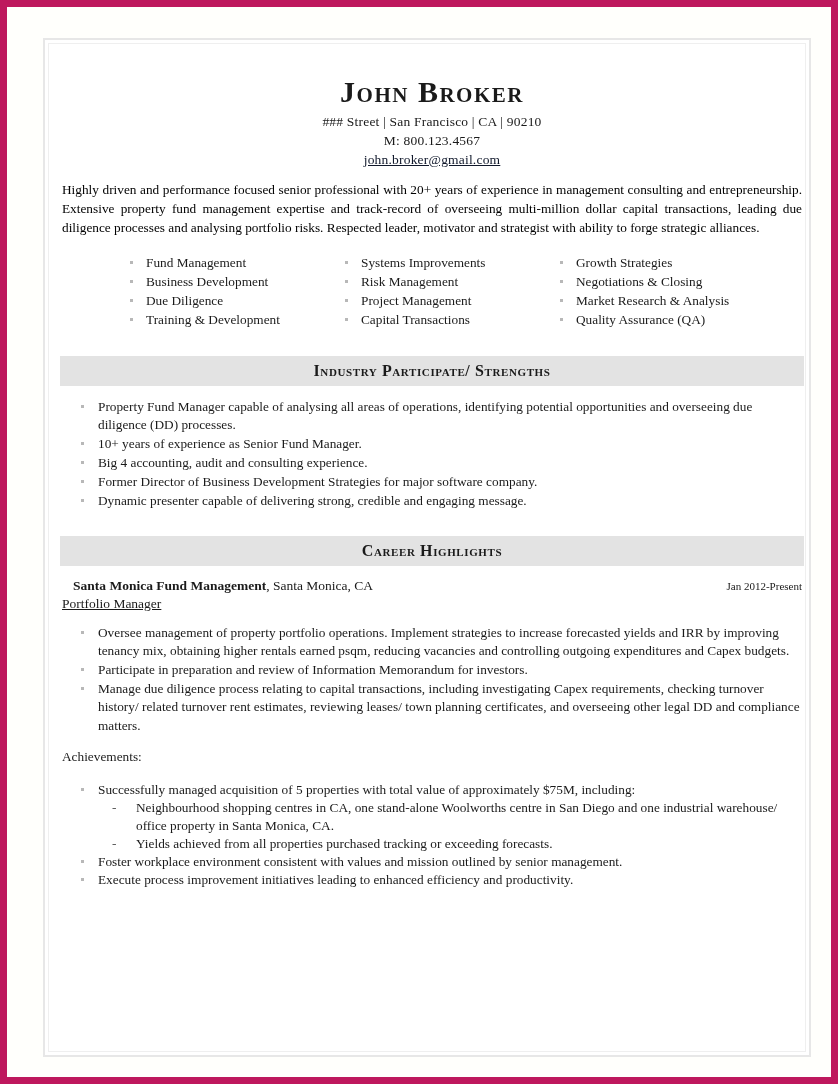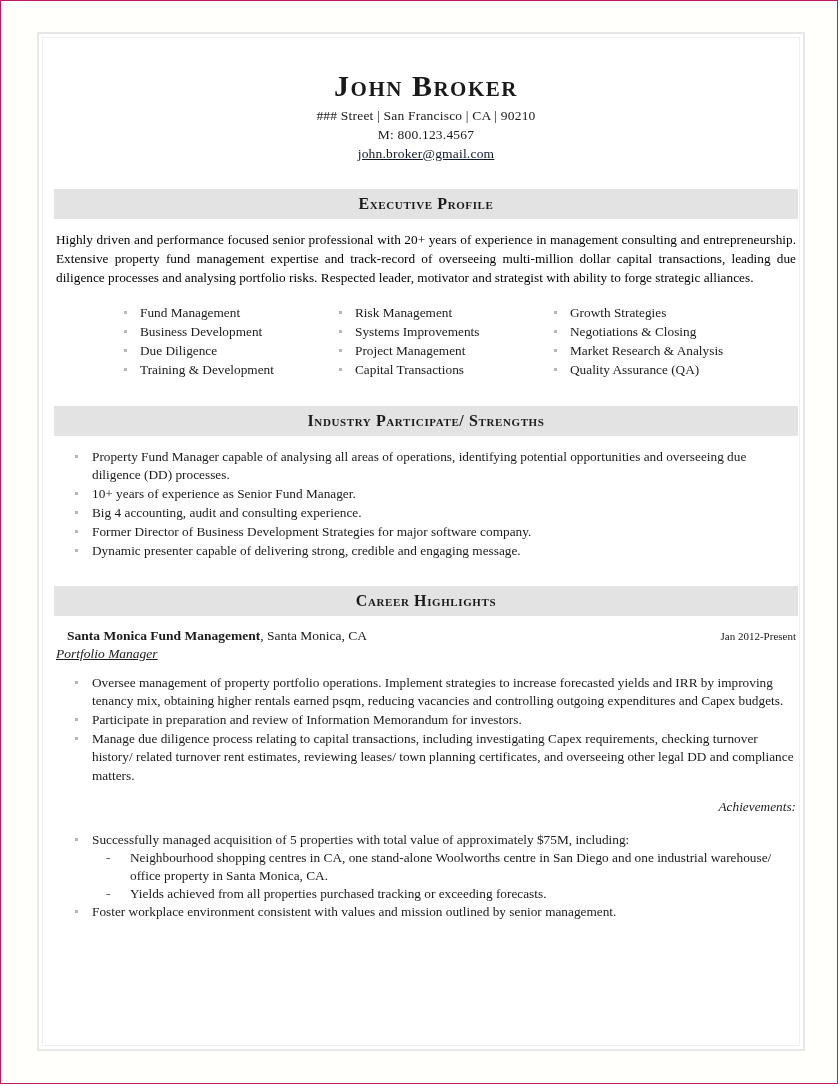--- a/index.html
+++ b/index.html
@@ -15,21 +15,21 @@
     color: #1a1a1a;
     overflow: hidden;
   }
 
   
   .page-outer {
     position: absolute;
     left: 0; top: 0;
     width: 838px;
     height: 1084px;
-    border: 1px solid #be185d;
+    border: 7px solid #be185d;
     background: #fffffc;
     box-sizing: border-box;
   }
   .page-inner-frame {
     position: absolute;
     left: 36px; top: 31px;
     width: 768px;
     height: 1019px;
     border: 2px solid #e7e7e7;
     background: #ffffff;
@@ -188,62 +188,58 @@
   }
   .job-company .co {
     font-weight: bold;
   }
   .job-date {
     font-size: 11px;
     white-space: nowrap;
   }
   .job-title {
     font-size: 13.5px;
-    font-style: italic;
     text-decoration: underline;
     margin: 1px 2px 0 2px;
     display: inline-block;
   }
   .ach-label {
     font-size: 13.3px;
-    font-style: italic;
     margin: 14px 2px 16px 2px;
-    text-align: right;
   }
 </style>
 </head>
 <body>
 
 <div class="page-outer">
   <div class="page-inner-frame">
     <div class="page-inner-frame2"></div>
 
     <div class="content">
 
       <div class="name">John Broker</div>
       <div class="contact-line">### Street | San Francisco | CA | 90210</div>
       <div class="contact-line">M: 800.123.4567</div>
       <div class="contact-line">
         <span class="email-link">john.broker@gmail.com</span>
       </div>
 
-      <div class="section-bar sec-gap-top">Executive Profile</div>
 
       <div class="profile-para">Highly driven and performance focused senior professional with 20+ years of experience in management consulting and entrepreneurship. Extensive property fund management expertise and track-record of overseeing multi-million dollar capital transactions, leading due diligence processes and analysing portfolio risks. Respected leader, motivator and strategist with ability to forge strategic alliances.</div>
 
       <div class="skills-grid">
         <div class="skills-col c1">
           <div class="skill-item">Fund Management</div>
           <div class="skill-item">Business Development</div>
           <div class="skill-item">Due Diligence</div>
           <div class="skill-item">Training &amp; Development</div>
         </div>
         <div class="skills-col c2">
+          <div class="skill-item">Systems Improvements</div>
           <div class="skill-item">Risk Management</div>
-          <div class="skill-item">Systems Improvements</div>
           <div class="skill-item">Project Management</div>
           <div class="skill-item">Capital Transactions</div>
         </div>
         <div class="skills-col c3">
           <div class="skill-item">Growth Strategies</div>
           <div class="skill-item">Negotiations &amp; Closing</div>
           <div class="skill-item">Market Research &amp; Analysis</div>
           <div class="skill-item">Quality Assurance (QA)</div>
         </div>
       </div>
@@ -276,17 +272,18 @@
 
       <ul class="blist tight">
         <li>Successfully managed acquisition of 5 properties with total value of approximately $75M, including:</li>
       </ul>
       <ul class="sublist">
         <li>Neighbourhood shopping centres in CA, one stand-alone Woolworths centre in San Diego and one industrial warehouse/ office property in Santa Monica, CA.</li>
         <li>Yields achieved from all properties purchased tracking or exceeding forecasts.</li>
       </ul>
       <ul class="blist tight" style="margin-top:0">
         <li>Foster workplace environment consistent with values and mission outlined by senior management.</li>
+        <li>Execute process improvement initiatives leading to enhanced efficiency and productivity.</li>
       </ul>
 
     </div>
   </div>
 </div>
 
 </body></html>

